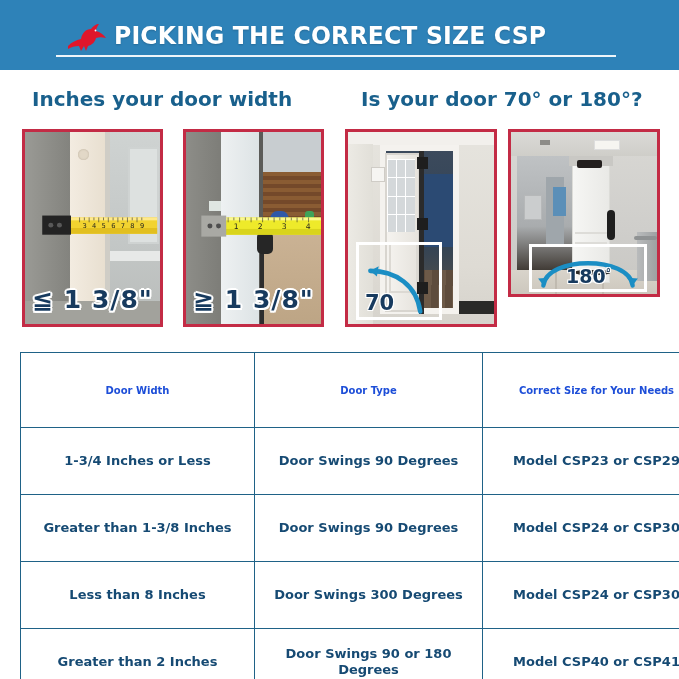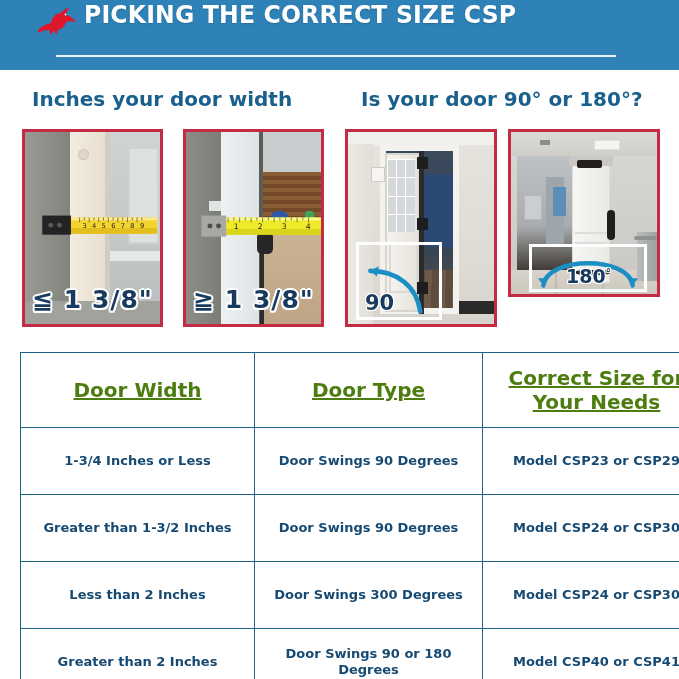--- a/index.html
+++ b/index.html
@@ -19,24 +19,24 @@
   .header-band {
     position: absolute;
     left: 0; top: 0;
     width: 679px;
     height: 70px;
     background: #2e82b8;
     overflow: hidden;
   }
   .header-inner {
     position: absolute;
-    left: 32px; top: 0;
+    left: 62px; top: 0;
     width: 590px; height: 70px;
     display: flex;
-    align-items: flex-start;
+    align-items: center;
     justify-content: flex-start;
   }
   .bird-icon {
     width: 46px; height: 34px;
     margin-top: 4px;
     margin-right: 6px;
     flex: 0 0 auto;
   }
   .header-title {
     color: #ffffff;
@@ -253,25 +253,24 @@
     background: #ffffff;
   }
   .size-table td {
     border: 1.6px solid #1f6287;
     text-align: center;
     vertical-align: middle;
     padding: 6px 8px;
     font-family: "DejaVu Sans", sans-serif;
   }
   .size-table thead td {
-    color: #4d7c0f;
-    font-weight: bold;
-    font-size: 20px;
+    color: #1d4ed8;
+    font-weight: bold;
+    font-size: 10px;
     height: 62px;
-    text-decoration: underline;
   }
   .size-table tbody td {
     color: #164a73;
     font-weight: bold;
     font-size: 13px;
     height: 54px;
     line-height: 1.25;
   }
   .col-1 { width: 217px; }
   .col-2 { width: 211px; margin-left: 12px; }
@@ -285,21 +284,21 @@
     <svg class="bird-icon" viewBox="0 0 46 34">
       <path d="M6 26 C10 22 14 20 19 19 C20 13 24 9 29 9 C31 6 34 4 37 4 C35 7 34 9 34 11 C38 12 42 15 44 18 C40 17 37 17 34 18 C33 22 30 25 26 26 L24 31 L22 26 L19 31 L17 26 C13 26 9 27 6 29 Z" fill="#e0162b"></path>
       <circle cx="33.5" cy="10.5" r="0.9" fill="#ffffff"></circle>
     </svg>
     <div class="header-title">PICKING THE CORRECT SIZE CSP</div>
   </div>
   <div class="header-rule"></div>
 </div>
 
 <div class="section-heading" id="heading-left">Inches your door width</div>
-<div class="section-heading" id="heading-right">Is your door 90° or 180°?</div>
+<div class="section-heading" id="heading-right">Is your door 70° or 180°?</div>
 
 <div class="photo" id="photo-1">
   <div class="photo-scene">
     <div class="p1-wall-left"></div>
     <div class="p1-room"></div>
     <div class="p1-room-frame"></div>
     <div class="p1-baseboard"></div>
     <div class="p1-door"></div>
     <div class="p1-gap"></div>
     <div class="p1-knob"></div>
@@ -379,21 +378,21 @@
     <div class="p3-hinge" style="top:45%"></div>
     <div class="p3-hinge" style="top:78%"></div>
     <div class="p3-switch"></div>
     <div class="p3-baseboard"></div>
   </div>
   <div class="angle-overlay" id="overlay-90">
     <svg class="angle-svg" viewBox="0 0 86 78">
       <path d="M12 28 C40 28 62 44 66 72" stroke="#1b8ec4" stroke-width="5" fill="none" stroke-linecap="round"></path>
       <path d="M12 28 L21 23 L19 34 Z" fill="#1b8ec4"></path>
     </svg>
-    <div class="angle-label" id="label-90">90</div>
+    <div class="angle-label" id="label-90">70</div>
   </div>
 </div>
 
 <div class="photo" id="photo-4">
   <div class="photo-scene">
     <div class="p4-wall"></div>
     <div class="p4-ceiling"></div>
     <div class="p4-light"></div>
     <div class="p4-vent"></div>
     <div class="p4-hall"></div>
@@ -431,26 +430,26 @@
       <td class="col-3">Correct Size for Your Needs</td>
     </tr>
   </thead>
   <tbody>
     <tr>
       <td>1-3/4 Inches or Less</td>
       <td>Door Swings 90 Degrees</td>
       <td>Model CSP23 or CSP29</td>
     </tr>
     <tr>
-      <td>Greater than 1-3/2 Inches</td>
+      <td>Greater than 1-3/8 Inches</td>
       <td>Door Swings 90 Degrees</td>
       <td>Model CSP24 or CSP30</td>
     </tr>
     <tr>
-      <td>Less than 2 Inches</td>
+      <td>Less than 8 Inches</td>
       <td>Door Swings 300 Degrees</td>
       <td>Model CSP24 or CSP30</td>
     </tr>
     <tr>
       <td>Greater than 2 Inches</td>
       <td>Door Swings 90 or 180 Degrees</td>
       <td>Model CSP40 or CSP41</td>
     </tr>
   </tbody>
 </table>

